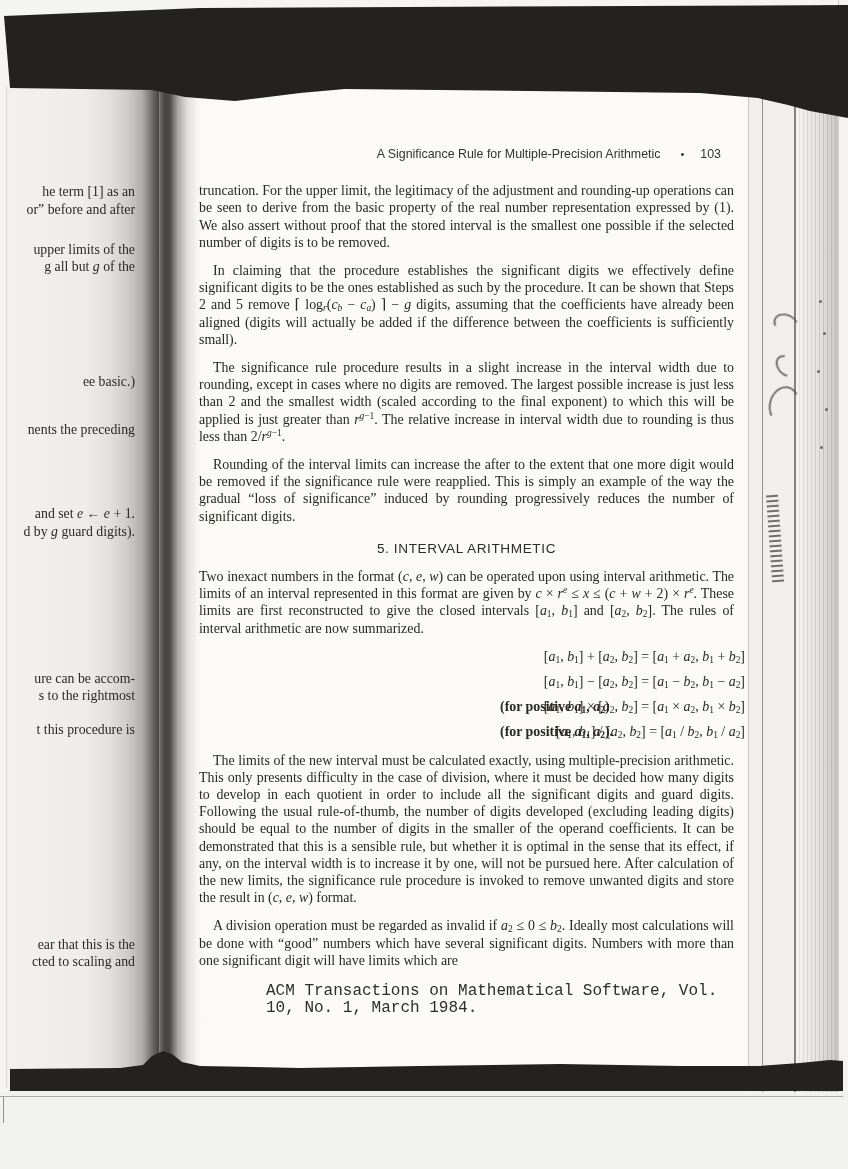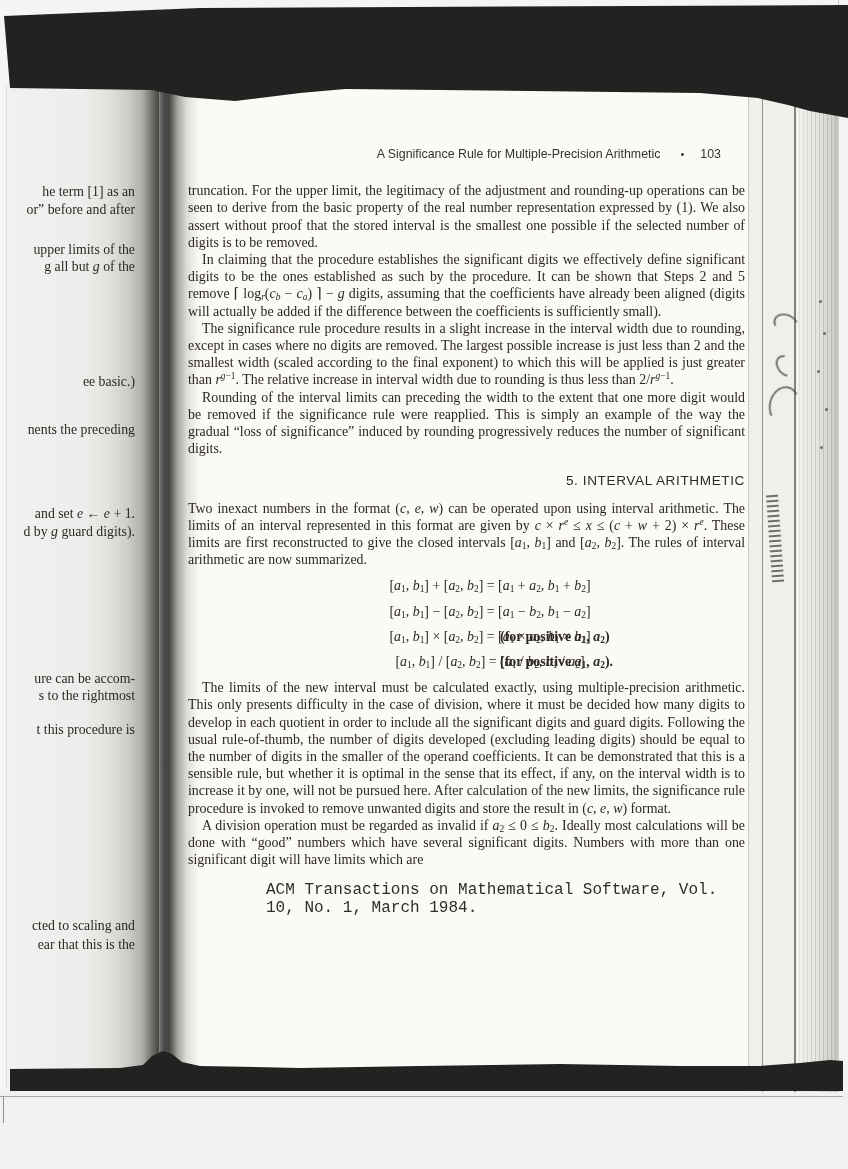--- a/index.html
+++ b/index.html
@@ -63,29 +63,29 @@
   .content {
     position:absolute; left:188px; top:146px; width:557px; z-index:4;
     color:#2b2723; font-size:13.9px; line-height:17.2px; text-align:justify;
   }
   .header-row {
     display:flex; justify-content:flex-end; align-items:baseline;
     font-family:"Liberation Sans","DejaVu Sans",sans-serif;
     font-size:12.4px; color:#34322f; margin:0 24px 19px 0; text-align:right;
   }
   .header-sep { margin:0 16px 0 20px; font-size:11px; }
-  .content p { margin:0; }
+  .content p { margin:11px; }
   .indent { text-indent:14px; }
   .section-heading {
     font-family:"Liberation Sans","DejaVu Sans",sans-serif;
     font-size:13.6px; letter-spacing:0.6px; color:#2e2c29;
-    margin:15px 0 10px 0; text-align:right;
+    margin:15px 0 10px 0; text-align:center;
   }
   .equations { margin:9px 0; }
-  .eq-row { position:relative; margin:0 0 8px 47px; height:17.2px; text-align:center; white-space:nowrap; }
+  .eq-row { position:relative; margin:0 0 8px 47px; height:17.2px; text-align:right; white-space:nowrap; }
   .eq-note { position:absolute; left:265px; top:0;font-weight:bold; }
   .footer { margin:14px 0 0 78px; font-size:16px; color:#2f2d2a; text-align:left;font-family:Liberation Mono, monospace; }
   sub { font-size:0.68em; vertical-align:-0.25em; line-height:0; }
   sup { font-size:0.68em; vertical-align:0.5em; line-height:0; }
   i { font-style:italic; }
 </style>
 </head>
 <body>
 
 <div class="scene">
@@ -96,21 +96,21 @@
     <div class="frag" style="top:156px">upper limits of the</div>
     <div class="frag" style="top:173px">g all but <i>g</i> of the</div>
     <div class="frag" style="top:288px">ee basic.)</div>
     <div class="frag" style="top:336px">nents the preceding</div>
     <div class="frag" style="top:420px">and set <i>e</i> ← <i>e</i> + 1.</div>
     <div class="frag" style="top:438px">d by <i>g</i> guard digits).</div>
     <div class="frag" style="top:585px">ure can be accom-</div>
     <div class="frag" style="top:602px">s to the rightmost</div>
     <div class="frag" style="top:636px">t this procedure is</div>
     <div class="frag" style="top:851px">ear that this is the</div>
-    <div class="frag" style="top:832px">cted to scaling and</div>
+    <div class="frag" style="top:868px">cted to scaling and</div>
   </div>
 
   <div class="main-page"></div>
 
   <div class="gutter"></div>
 
   <div class="fore-edge">
     <div class="edge-line1"></div>
     <div class="edge-line2"></div>
     <div class="striations"></div>
@@ -130,21 +130,21 @@
   <div class="content">
     <div class="header-row">
       <span>A Significance Rule for Multiple-Precision Arithmetic</span>
       <span class="header-sep">•</span>
       <span>103</span>
     </div>
 
     <p>truncation. For the upper limit, the legitimacy of the adjustment and rounding-up operations can be seen to derive from the basic property of the real number representation expressed by (1). We also assert without proof that the stored interval is the smallest one possible if the selected number of digits is to be removed.</p>
     <p class="indent">In claiming that the procedure establishes the significant digits we effectively define significant digits to be the ones established as such by the procedure. It can be shown that Steps 2 and 5 remove ⌈ log<sub><i>r</i></sub>(<i>c</i><sub><i>b</i></sub> − <i>c</i><sub><i>a</i></sub>) ⌉ − <i>g</i> digits, assuming that the coefficients have already been aligned (digits will actually be added if the difference between the coefficients is sufficiently small).</p>
     <p class="indent">The significance rule procedure results in a slight increase in the interval width due to rounding, except in cases where no digits are removed. The largest possible increase is just less than 2 and the smallest width (scaled according to the final exponent) to which this will be applied is just greater than <i>r</i><sup><i>g</i>−1</sup>. The relative increase in interval width due to rounding is thus less than 2/<i>r</i><sup><i>g</i>−1</sup>.</p>
-    <p class="indent">Rounding of the interval limits can preceding the width to the extent that one more digit would be removed if the significance rule were reapplied. This is simply an example of the way the gradual “loss of significance” induced by rounding progressively reduces the number of significant digits.</p>
+    <p class="indent">Rounding of the interval limits can increase the after to the extent that one more digit would be removed if the significance rule were reapplied. This is simply an example of the way the gradual “loss of significance” induced by rounding progressively reduces the number of significant digits.</p>
 
     <div class="section-heading">5. INTERVAL ARITHMETIC</div>
 
     <p>Two inexact numbers in the format (<i>c</i>, <i>e</i>, <i>w</i>) can be operated upon using interval arithmetic. The limits of an interval represented in this format are given by <i>c</i> × <i>r</i><sup><i>e</i></sup> ≤ <i>x</i> ≤ (<i>c</i> + <i>w</i> + 2) × <i>r</i><sup><i>e</i></sup>. These limits are first reconstructed to give the closed intervals [<i>a</i><sub>1</sub>, <i>b</i><sub>1</sub>] and [<i>a</i><sub>2</sub>, <i>b</i><sub>2</sub>]. The rules of interval arithmetic are now summarized.</p>
 
     <div class="equations">
       <div class="eq-row">
         <span>[<i>a</i><sub>1</sub>, <i>b</i><sub>1</sub>] + [<i>a</i><sub>2</sub>, <i>b</i><sub>2</sub>] = [<i>a</i><sub>1</sub> + <i>a</i><sub>2</sub>, <i>b</i><sub>1</sub> + <i>b</i><sub>2</sub>]</span>
       </div>
       <div class="eq-row">

